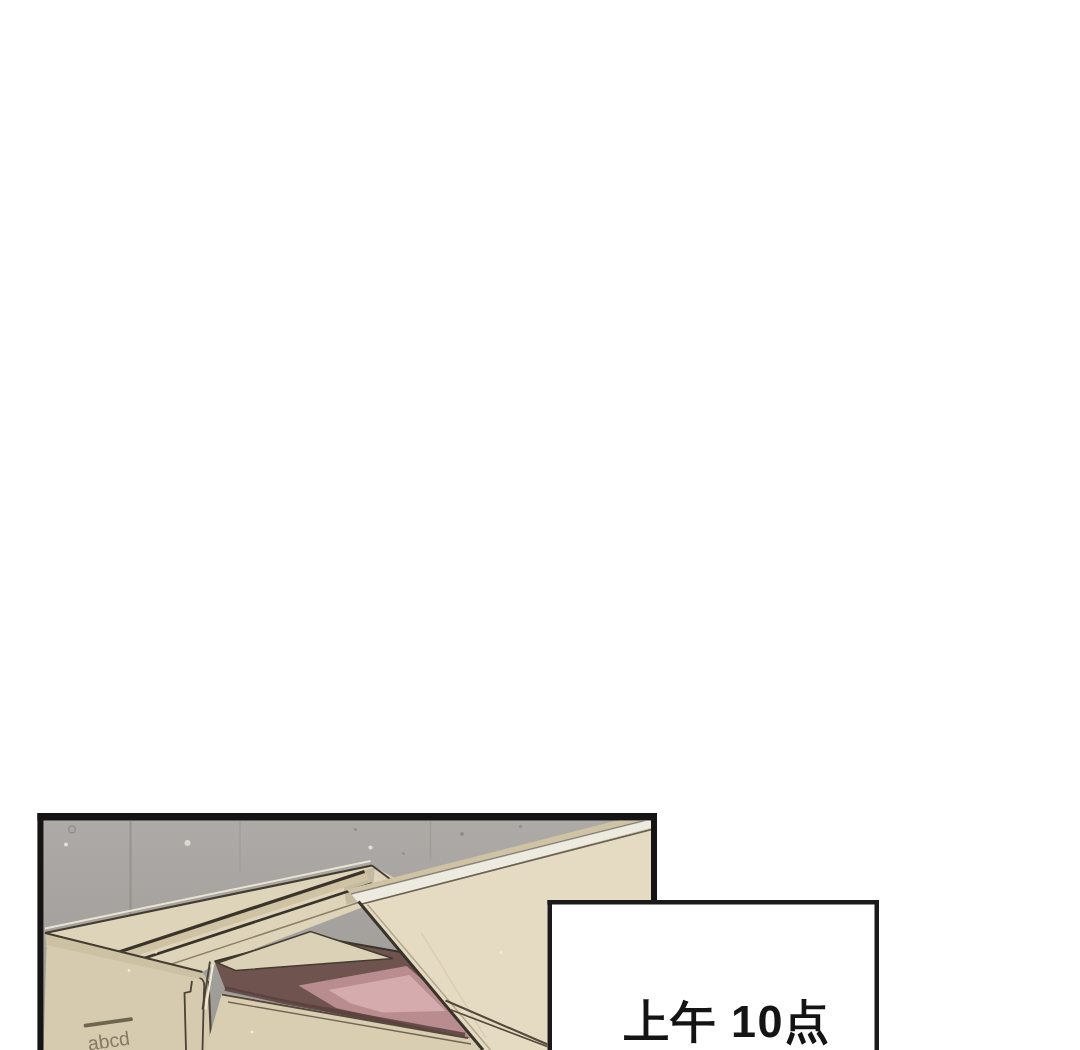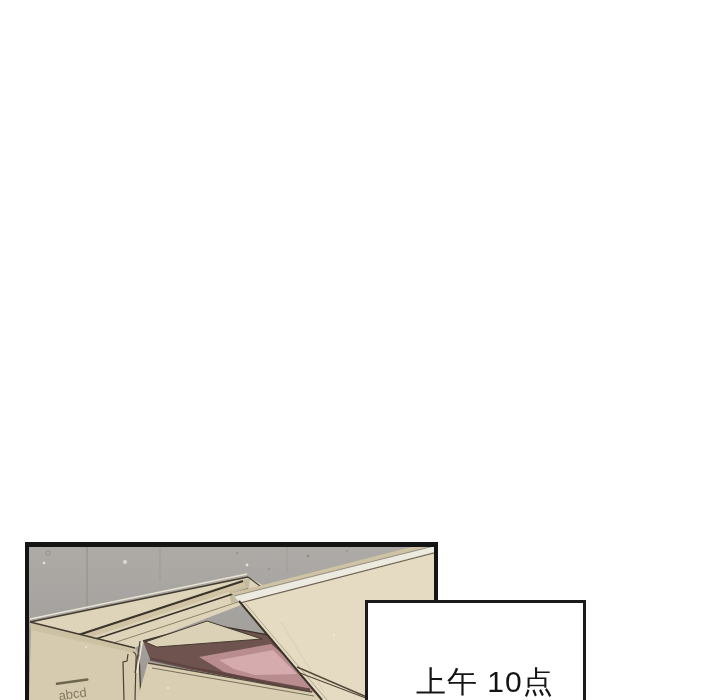--- a/index.html
+++ b/index.html
@@ -21,21 +21,21 @@
   .comic-panel svg{display:block;width:405px;height:153px;}
   .caption-box{
     position:absolute;left:365px;top:600px;width:221px;height:100px;
     box-sizing:border-box;
     border-style:solid;border-width:3px 3px 0 3px;border-color:#1a1a1a;
     background:#ffffff;
     z-index:5;
   }
   .caption-text{
     position:absolute;left:48px;top:62px;
-    font-size:30px;line-height:34px;font-weight:400;
+    font-size:30px;line-height:34px;font-weight:700;
     color:#141414;letter-spacing:1px;white-space:nowrap;
   }
 </style>
 </head>
 <body>
 
 <div class="stage">
 
   <div class="whitespace"></div>
 

